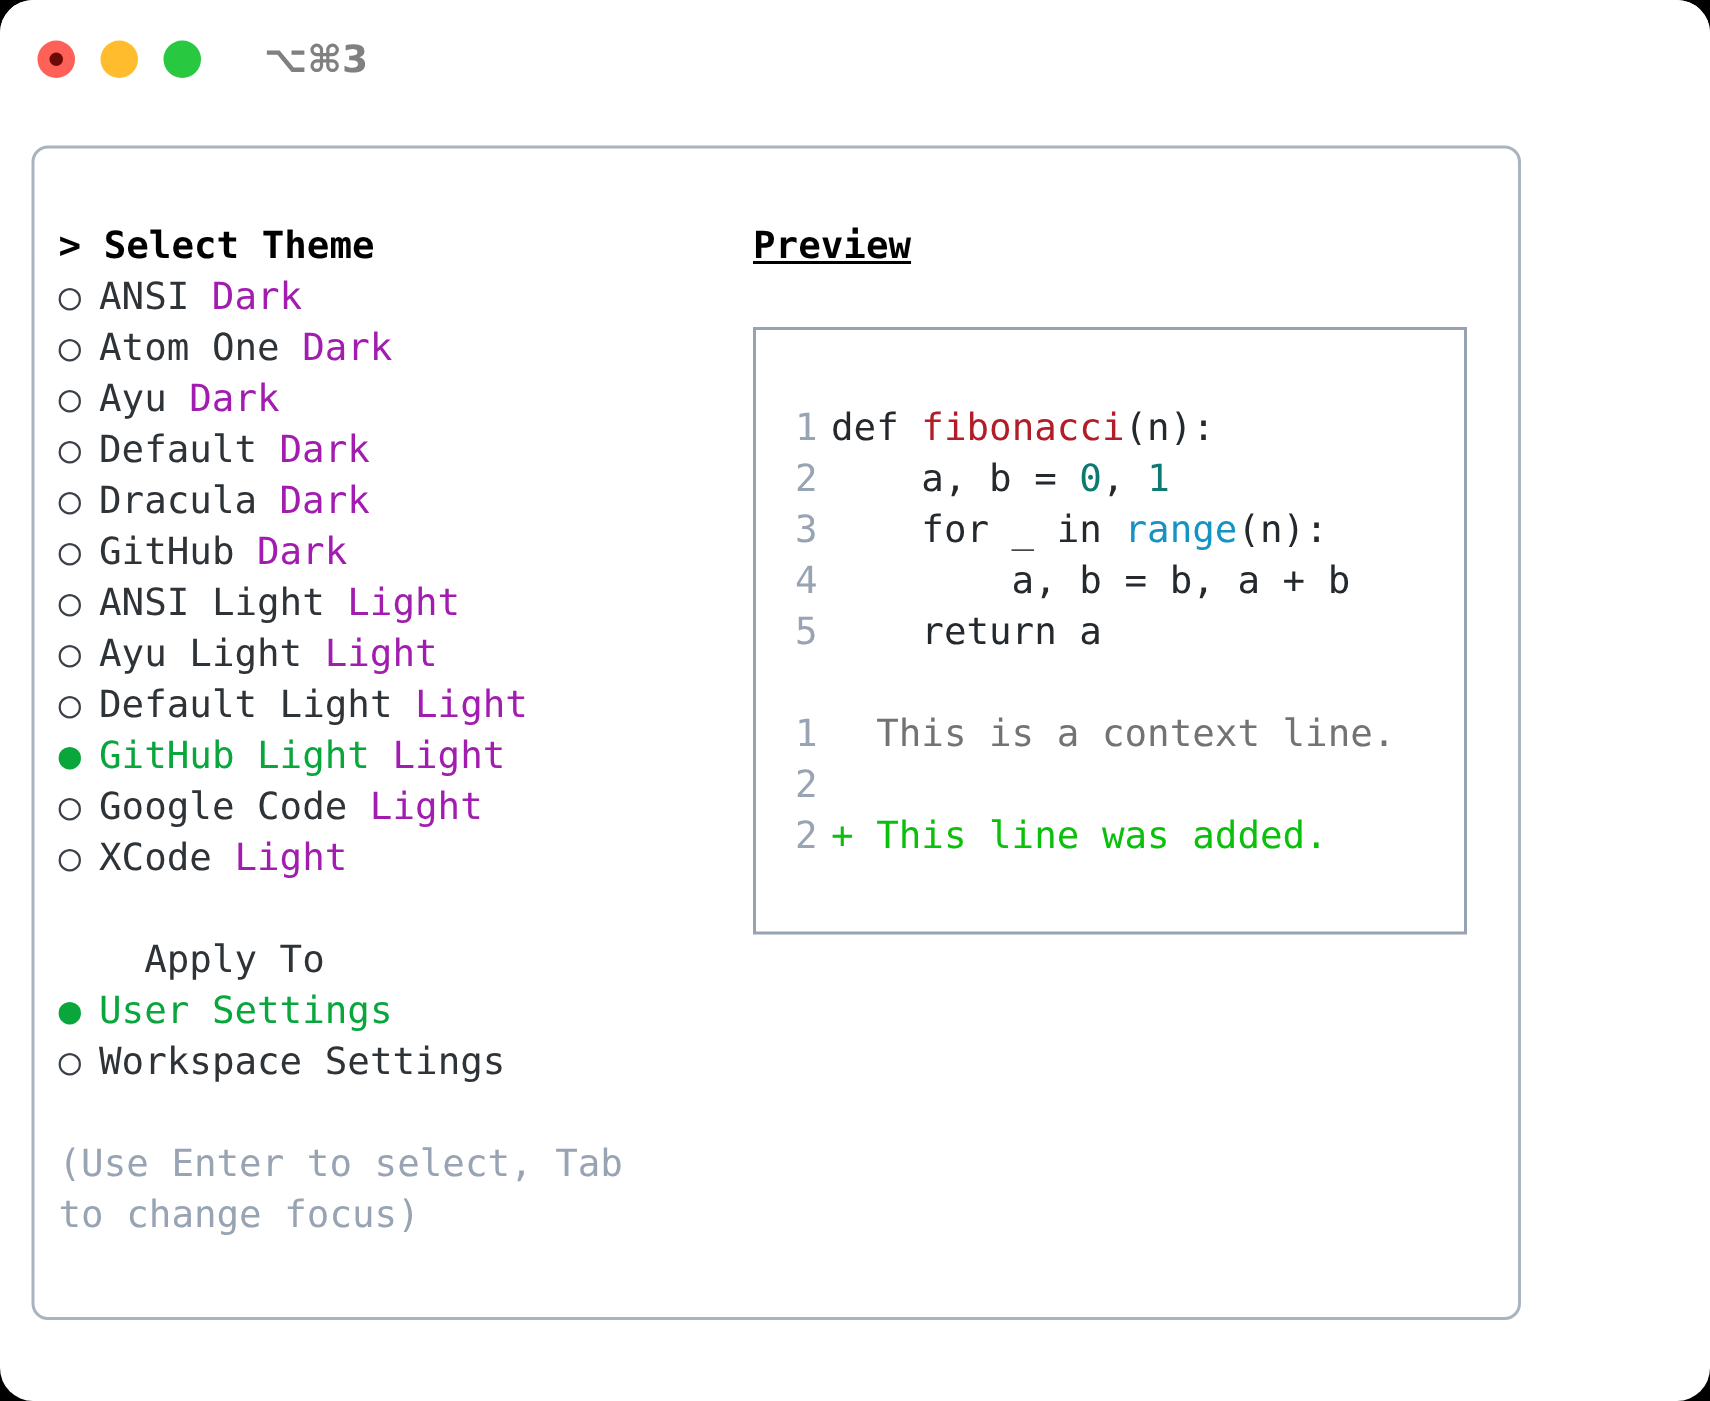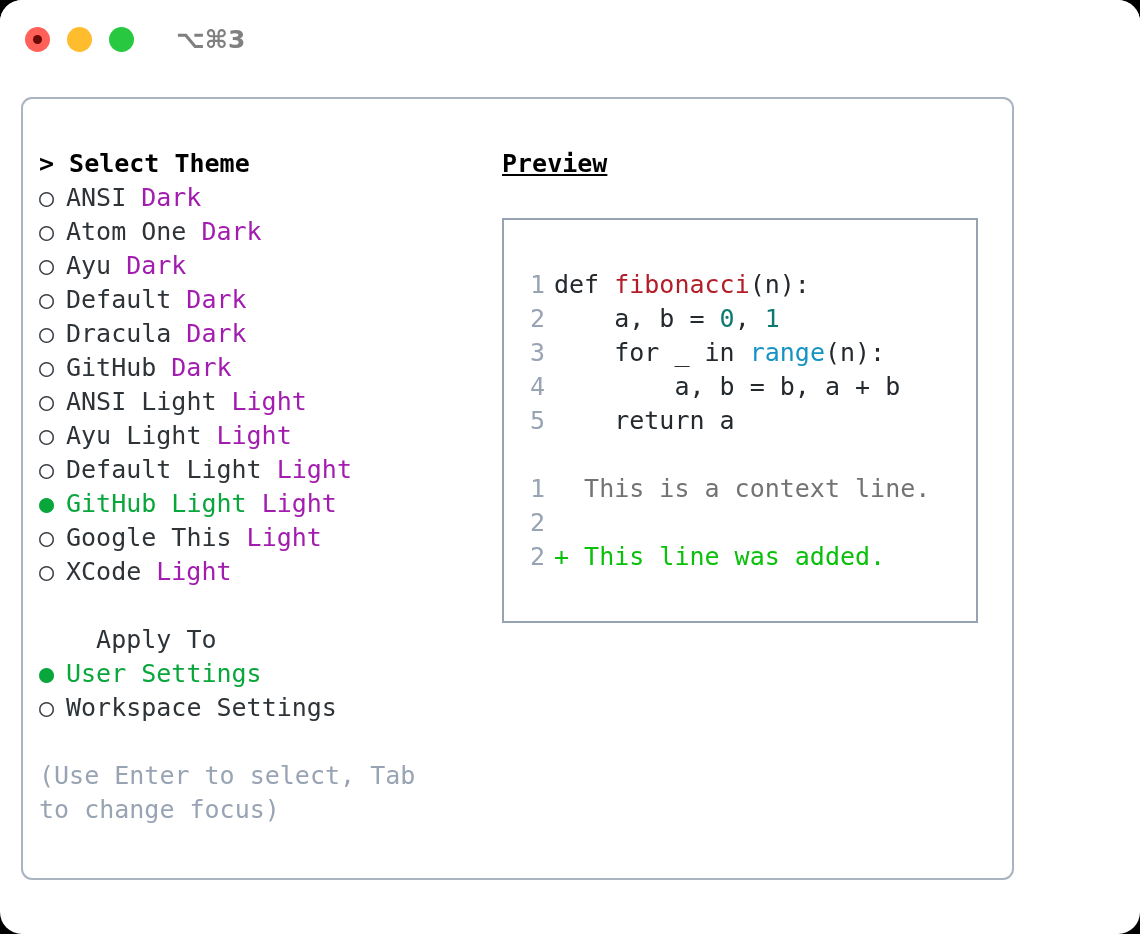--- a/index.html
+++ b/index.html
@@ -214,21 +214,21 @@
             <div class="opt-row"><span class="bullet">○</span><span class="opt-label">ANSI</span><span class="opt-suffix">Dark</span></div>
             <div class="opt-row"><span class="bullet">○</span><span class="opt-label">Atom One</span><span class="opt-suffix">Dark</span></div>
             <div class="opt-row"><span class="bullet">○</span><span class="opt-label">Ayu</span><span class="opt-suffix">Dark</span></div>
             <div class="opt-row"><span class="bullet">○</span><span class="opt-label">Default</span><span class="opt-suffix">Dark</span></div>
             <div class="opt-row"><span class="bullet">○</span><span class="opt-label">Dracula</span><span class="opt-suffix">Dark</span></div>
             <div class="opt-row"><span class="bullet">○</span><span class="opt-label">GitHub</span><span class="opt-suffix">Dark</span></div>
             <div class="opt-row"><span class="bullet">○</span><span class="opt-label">ANSI Light</span><span class="opt-suffix">Light</span></div>
             <div class="opt-row"><span class="bullet">○</span><span class="opt-label">Ayu Light</span><span class="opt-suffix">Light</span></div>
             <div class="opt-row"><span class="bullet">○</span><span class="opt-label">Default Light</span><span class="opt-suffix">Light</span></div>
             <div class="opt-row selected"><span class="bullet sel">●</span><span class="opt-label">GitHub Light</span><span class="opt-suffix">Light</span></div>
-            <div class="opt-row"><span class="bullet">○</span><span class="opt-label">Google This</span><span class="opt-suffix">Light</span></div>
+            <div class="opt-row"><span class="bullet">○</span><span class="opt-label">Google Code</span><span class="opt-suffix">Light</span></div>
             <div class="opt-row"><span class="bullet">○</span><span class="opt-label">XCode</span><span class="opt-suffix">Light</span></div>
           </div>
 
         <div class="section-gap"></div>
 
         <div class="sub-header">  Apply To</div>
         <div id="apply-list">
             <div class="opt-row selected"><span class="bullet sel">●</span><span class="opt-label">User Settings</span></div>
             <div class="opt-row"><span class="bullet">○</span><span class="opt-label">Workspace Settings</span></div>
           </div>

